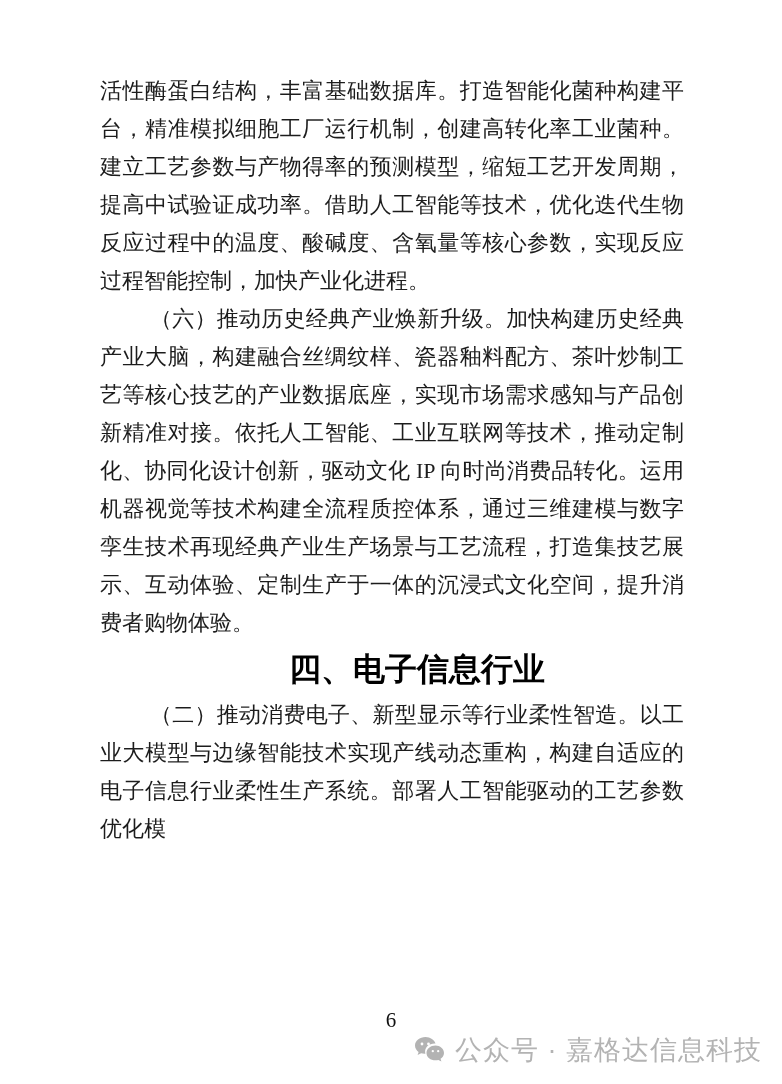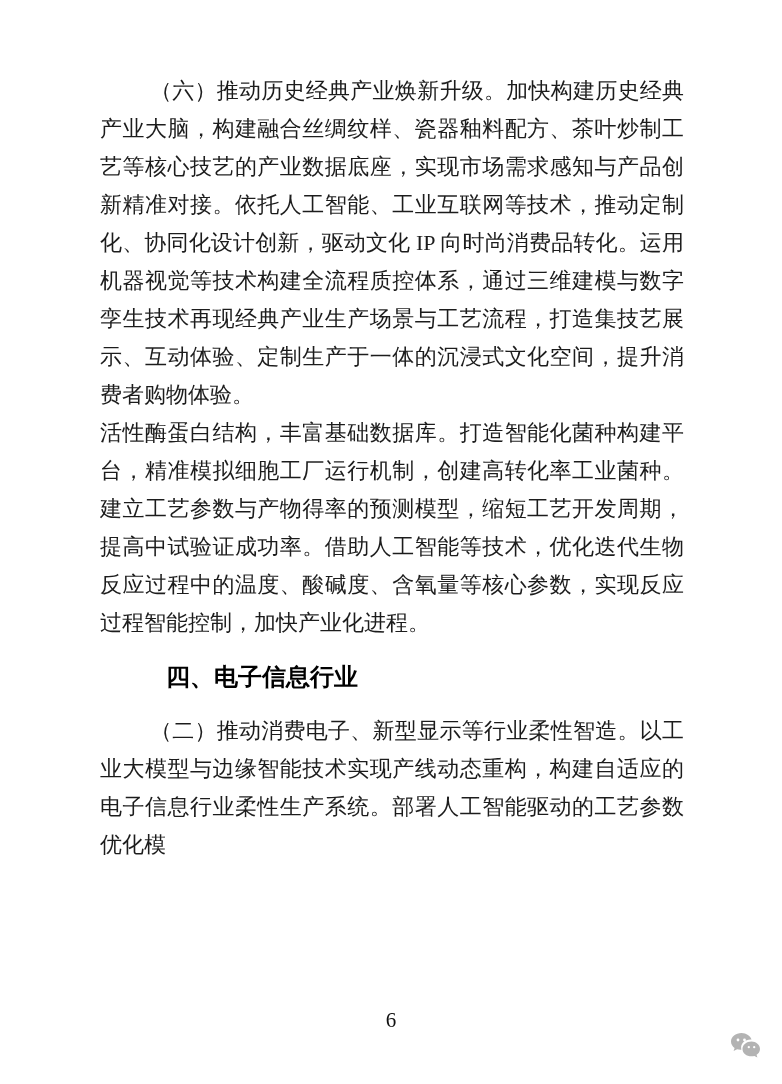--- a/index.html
+++ b/index.html
@@ -28,28 +28,28 @@
     text-align: justify;
     text-justify: inter-ideograph;
   }
   .para {
     margin: 0;
   }
   .para.indent {
     text-indent: 50px;
   }
   .heading {
-    margin: 16px;
+    margin: 8px;
     font-family: "Liberation Sans", "DejaVu Sans", sans-serif;
     font-weight: bold;
-    font-size: 24px;
+    font-size: 32px;
     line-height: 38px;
     color: #000000;
     text-indent: 50px;
-    text-align: left;
+    text-align: center;
   }
   .page-number {
     position: absolute;
     left: 0;
     right: 0;
     top: 1008px;
     text-align: center;
     font-family: "Liberation Serif", "DejaVu Serif", serif;
     font-size: 21px;
     color: #111111;
@@ -72,22 +72,22 @@
     width: 32px;
     height: 28px;
   }
 </style>
 </head>
 <body>
 
 <main class="page">
 
   <div class="content">
+    <p class="para">活性酶蛋白结构，丰富基础数据库。打造智能化菌种构建平台，精准模拟细胞工厂运行机制，创建高转化率工业菌种。建立工艺参数与产物得率的预测模型，缩短工艺开发周期，提高中试验证成功率。借助人工智能等技术，优化迭代生物反应过程中的温度、酸碱度、含氧量等核心参数，实现反应过程智能控制，加快产业化进程。</p>
     <p class="para indent">（六）推动历史经典产业焕新升级。加快构建历史经典产业大脑，构建融合丝绸纹样、瓷器釉料配方、茶叶炒制工艺等核心技艺的产业数据底座，实现市场需求感知与产品创新精准对接。依托人工智能、工业互联网等技术，推动定制化、协同化设计创新，驱动文化 IP 向时尚消费品转化。运用机器视觉等技术构建全流程质控体系，通过三维建模与数字孪生技术再现经典产业生产场景与工艺流程，打造集技艺展示、互动体验、定制生产于一体的沉浸式文化空间，提升消费者购物体验。</p>
-    <p class="para">活性酶蛋白结构，丰富基础数据库。打造智能化菌种构建平台，精准模拟细胞工厂运行机制，创建高转化率工业菌种。建立工艺参数与产物得率的预测模型，缩短工艺开发周期，提高中试验证成功率。借助人工智能等技术，优化迭代生物反应过程中的温度、酸碱度、含氧量等核心参数，实现反应过程智能控制，加快产业化进程。</p>
     <h2 class="heading">四、电子信息行业</h2>
     <p class="para indent">（二）推动消费电子、新型显示等行业柔性智造。以工业大模型与边缘智能技术实现产线动态重构，构建自适应的电子信息行业柔性生产系统。部署人工智能驱动的工艺参数优化模</p>
   </div>
 
   <div class="page-number">6</div>
 
   <div class="watermark">
     <span>
       <svg viewBox="0 0 32 28" xmlns="http://www.w3.org/2000/svg" aria-hidden="true">
         <g fill="#b3b3b3">
@@ -95,15 +95,16 @@
           <path d="M21.5 9.5c-5 0-9 3.3-9 7.4 0 4.1 4 7.4 9 7.4 1 0 2-.14 2.9-.4l3 1.6-.85-2.7c1.9-1.3 3.45-3.4 3.45-5.9 0-4.1-4-7.4-8.5-7.4z"></path>
         </g>
         <g fill="#ffffff">
           <circle cx="8" cy="8" r="1.4"></circle>
           <circle cx="14.5" cy="8" r="1.4"></circle>
           <circle cx="18.8" cy="15.2" r="1.15"></circle>
           <circle cx="24.2" cy="15.2" r="1.15"></circle>
         </g>
       </svg>
     </span>
+    <span>公众号 · 嘉格达信息科技</span>
   </div>
 
 </main>
 
 </body></html>

